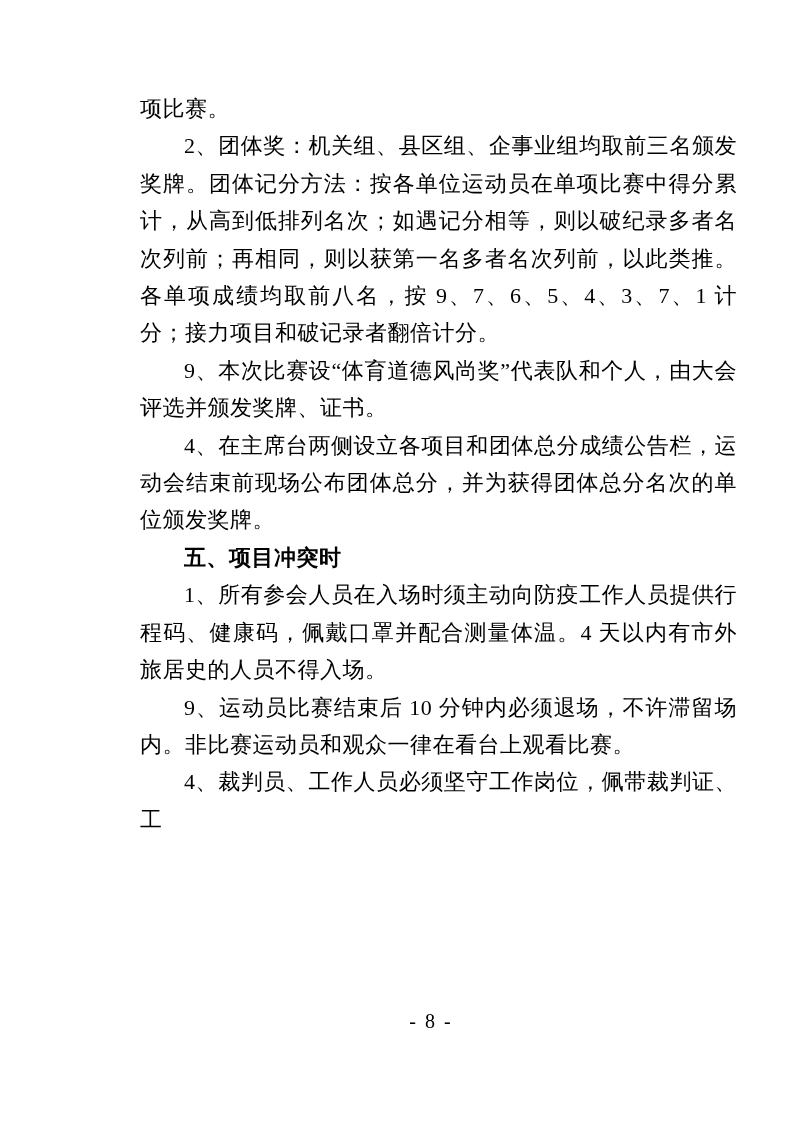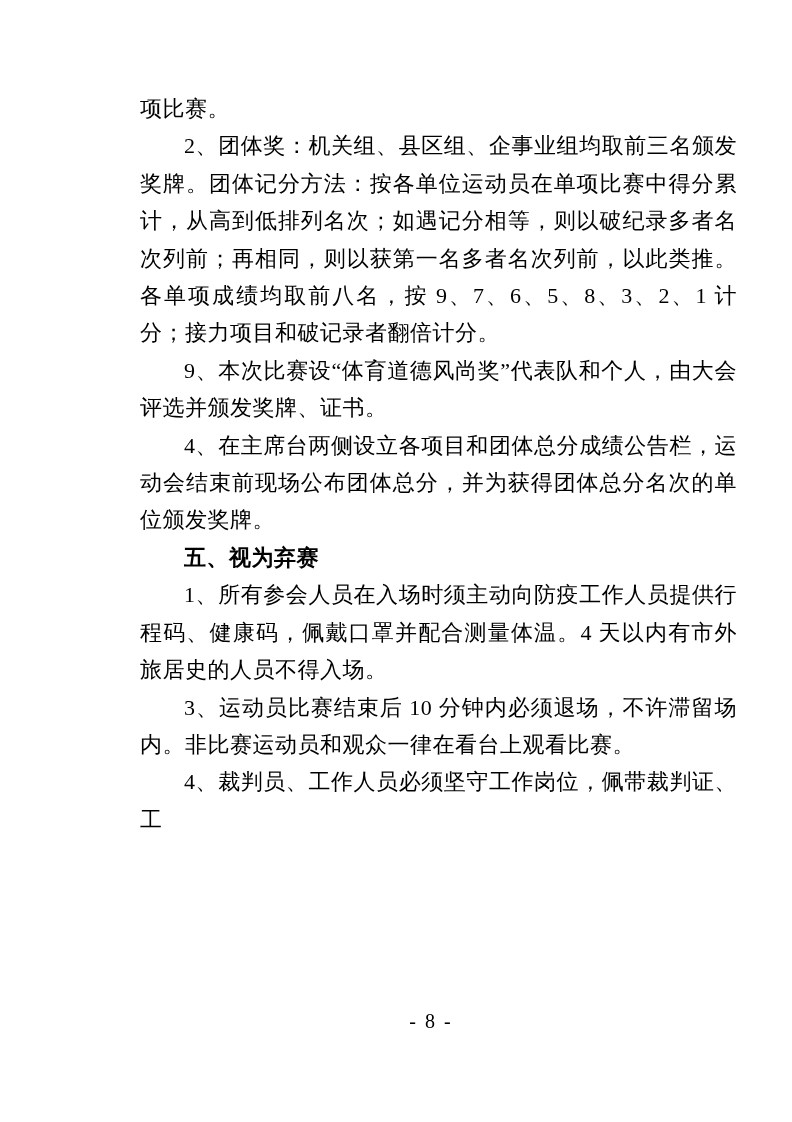--- a/index.html
+++ b/index.html
@@ -50,22 +50,22 @@
     color: #000000;
     letter-spacing: 2px;
   }
 </style>
 </head>
 <body>
 
 <div class="page">
   <div class="content">
     <p class="para continuation">项比赛。</p>
-    <p class="para">2、团体奖：机关组、县区组、企事业组均取前三名颁发奖牌。团体记分方法：按各单位运动员在单项比赛中得分累计，从高到低排列名次；如遇记分相等，则以破纪录多者名次列前；再相同，则以获第一名多者名次列前，以此类推。各单项成绩均取前八名，按 9、7、6、5、8、3、2、1 计分；接力项目和破记录者翻倍计分。</p>
+    <p class="para">2、团体奖：机关组、县区组、企事业组均取前三名颁发奖牌。团体记分方法：按各单位运动员在单项比赛中得分累计，从高到低排列名次；如遇记分相等，则以破纪录多者名次列前；再相同，则以获第一名多者名次列前，以此类推。各单项成绩均取前八名，按 9、7、6、5、4、3、7、1 计分；接力项目和破记录者翻倍计分。</p>
     <p class="para">9、本次比赛设“体育道德风尚奖”代表队和个人，由大会评选并颁发奖牌、证书。</p>
     <p class="para">4、在主席台两侧设立各项目和团体总分成绩公告栏，运动会结束前现场公布团体总分，并为获得团体总分名次的单位颁发奖牌。</p>
-    <p class="para heading">五、视为弃赛</p>
+    <p class="para heading">五、项目冲突时</p>
     <p class="para">1、所有参会人员在入场时须主动向防疫工作人员提供行程码、健康码，佩戴口罩并配合测量体温。4 天以内有市外旅居史的人员不得入场。</p>
-    <p class="para">3、运动员比赛结束后 10 分钟内必须退场，不许滞留场内。非比赛运动员和观众一律在看台上观看比赛。</p>
+    <p class="para">9、运动员比赛结束后 10 分钟内必须退场，不许滞留场内。非比赛运动员和观众一律在看台上观看比赛。</p>
     <p class="para">4、裁判员、工作人员必须坚守工作岗位，佩带裁判证、工</p>
   </div>
   <div class="footer">- 8 -</div>
 </div>
 
 </body></html>

